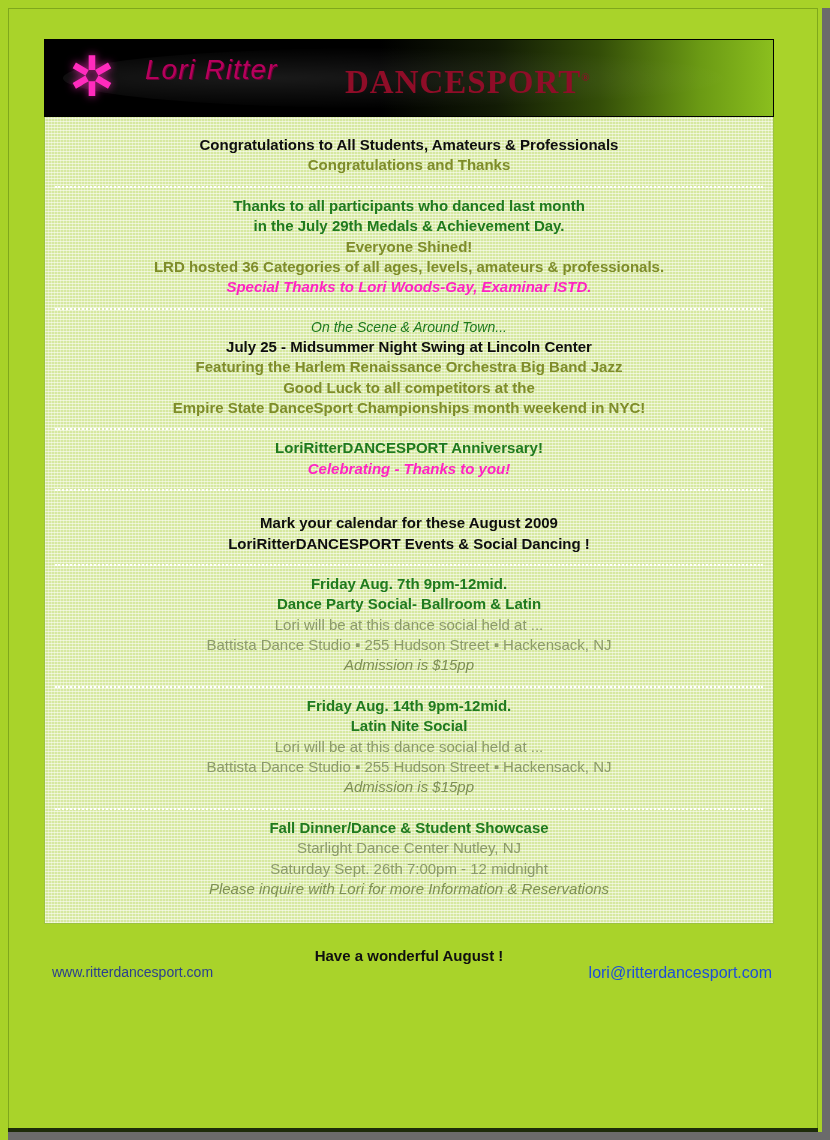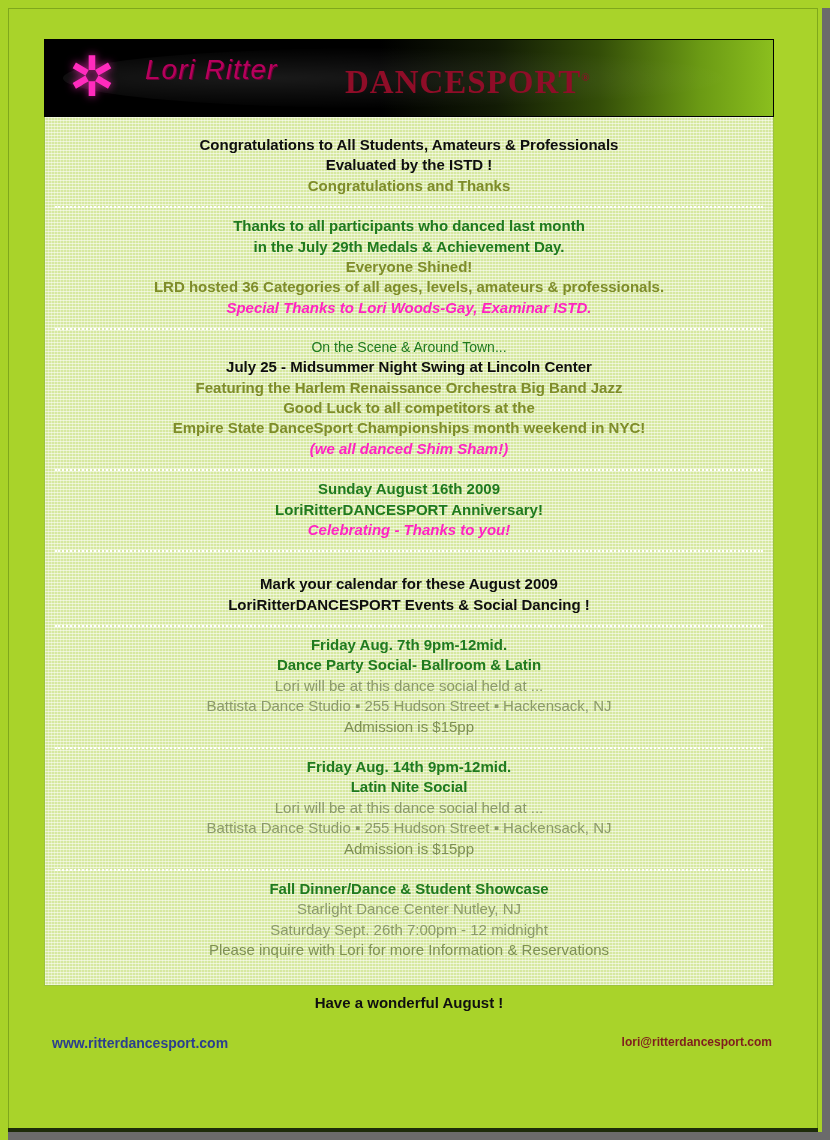--- a/index.html
+++ b/index.html
@@ -124,51 +124,50 @@
     font-size: 15px;
     white-space: nowrap;
   }
   .b { font-weight: bold; }
   .black { color: #0e0e0e; }
   .green { color: #1f7a1f; }
   .olive { color: #7e8c2a; }
   .magenta { color: #ff23c3; font-style: italic; }
   .grey { color: #8b9a6a; text-align: center; }
   .greygreen { color: #7d8f54; }
-  .ital { }
+  .ital { font-style: italic; }
   .small { font-size: 14px; }
   .spacer { height: 14px; }
 
   
   .footer {
     text-align: center;
-    padding-top: 8px;
+    padding-top: 23px;
   }
   .footer-title {
     font-weight: bold;
     font-size: 15px;
     color: #101010;
   }
   .footer-links {
     position: relative;
-    margin-top: 24px;
+    margin-top: 0;
     height: 22px;
-    font-weight: bold;
   }
   .footer-left {
     position: absolute;
     left: 8px; top: 0;
     font-size: 14px;
     color: #2b3f8f;
   }
   .footer-right {
     position: absolute;
     right: 2px; top: 0;
-    font-size: 12px;
-    color: #7f1d1d;
+    font-size: 16px;
+    color: #1d4ed8;
   }
   .bottom-bar {
     position: absolute;
     left: 8px; bottom: 8px;
     width: 810px; height: 4px;
     background: #1d2b0a;
   }
 </style>
 </head>
 <body>
@@ -186,43 +185,40 @@
         <div class="brand-script">Lori Ritter</div>
         <div class="brand-word">
           <span>DANCESPORT</span><span class="brand-tm">®</span>
         </div>
       </div>
 
       <div class="body-area">
 
         <div class="section">
           <div class="line b black">Congratulations to All Students, Amateurs &amp; Professionals</div>
-          <div class="line b black">Evaluated by the ISTD !</div>
           <div class="line b olive">Congratulations and Thanks</div>
         </div>
 
         <div class="section">
           <div class="line b green">Thanks to  all participants who danced last month</div>
           <div class="line b green">in the July 29th Medals &amp; Achievement Day.</div>
           <div class="line b olive">Everyone Shined!</div>
           <div class="line b olive">LRD hosted 36 Categories of all ages, levels, amateurs &amp; professionals.</div>
           <div class="line b magenta">Special Thanks to Lori Woods-Gay, Examinar ISTD.</div>
         </div>
 
         <div class="section">
           <div class="line ital green small">On the Scene &amp; Around Town...</div>
           <div class="line b black">July 25 - Midsummer Night Swing at Lincoln Center</div>
           <div class="line b olive">Featuring the Harlem Renaissance Orchestra Big Band Jazz</div>
           <div class="line b olive">Good Luck to all competitors at the</div>
           <div class="line b olive">Empire State DanceSport Championships month weekend in NYC!</div>
-          <div class="line b magenta">(we all danced Shim Sham!)</div>
-        </div>
-
-        <div class="section">
-          <div class="line b green">Sunday August 16th 2009</div>
+        </div>
+
+        <div class="section">
           <div class="line b green">LoriRitterDANCESPORT Anniversary!</div>
           <div class="line b magenta">Celebrating - Thanks to you!</div>
         </div>
 
         <div class="section">
           <div class="spacer"></div>
           <div class="line b black">Mark your calendar for these August 2009</div>
           <div class="line b black">LoriRitterDANCESPORT Events &amp; Social Dancing !</div>
         </div>
 

